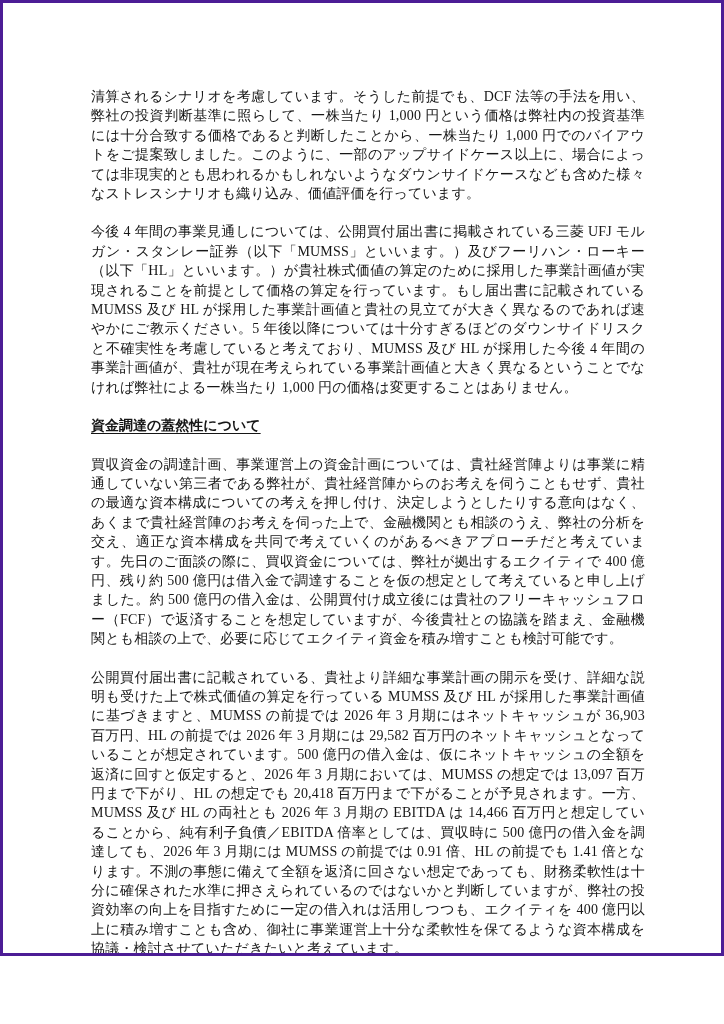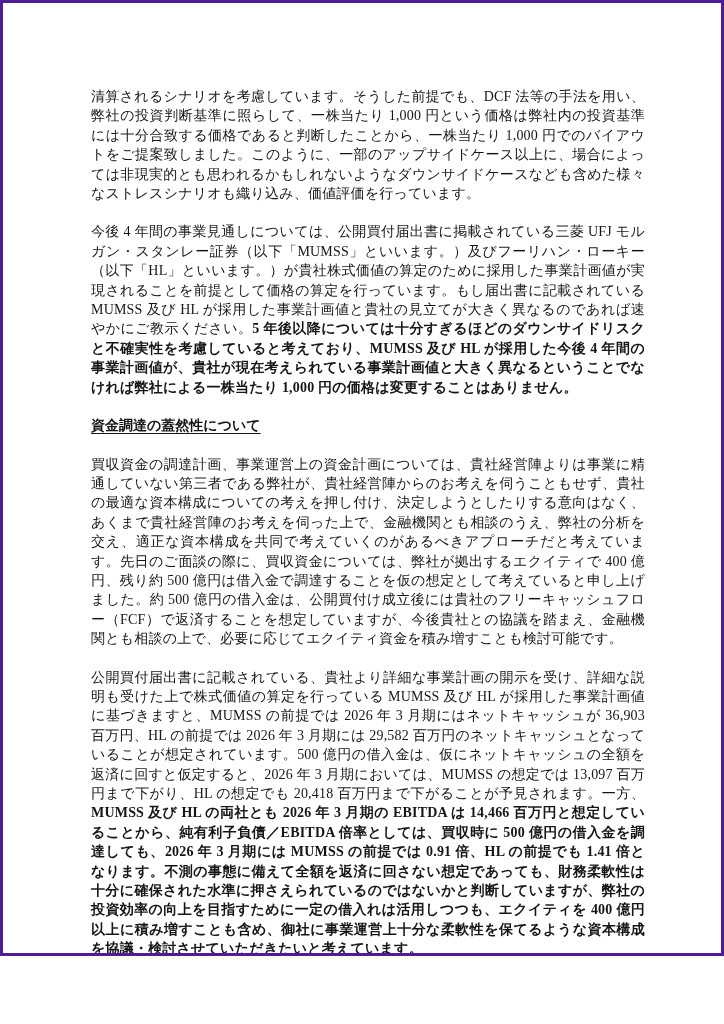--- a/index.html
+++ b/index.html
@@ -26,21 +26,21 @@
   }
   .para {
     font-size: 14px;
     line-height: 19.4px;
     margin: 0 0 19px 0;
     text-align: justify;
     text-justify: inter-ideograph;
     letter-spacing: 0.2px;
   }
   .bold {
-    font-weight: bold;
+    font-weight: normal;
   }
   .section-heading {
     font-size: 14px;
     line-height: 19.4px;
     font-weight: bold;
     text-decoration: underline;
     text-underline-offset: 3px;
     margin: 0 0 19px 0;
   }
   .page-number {

